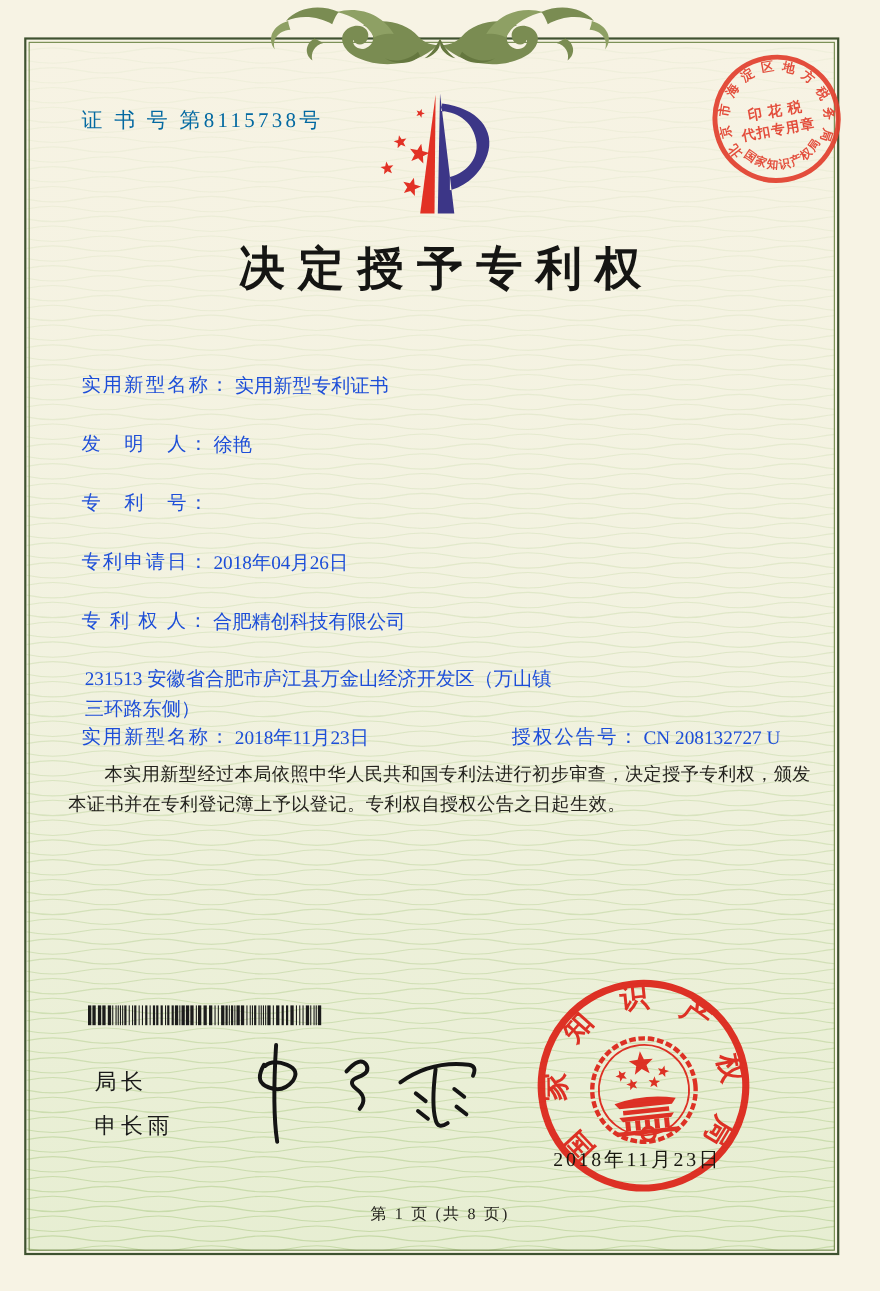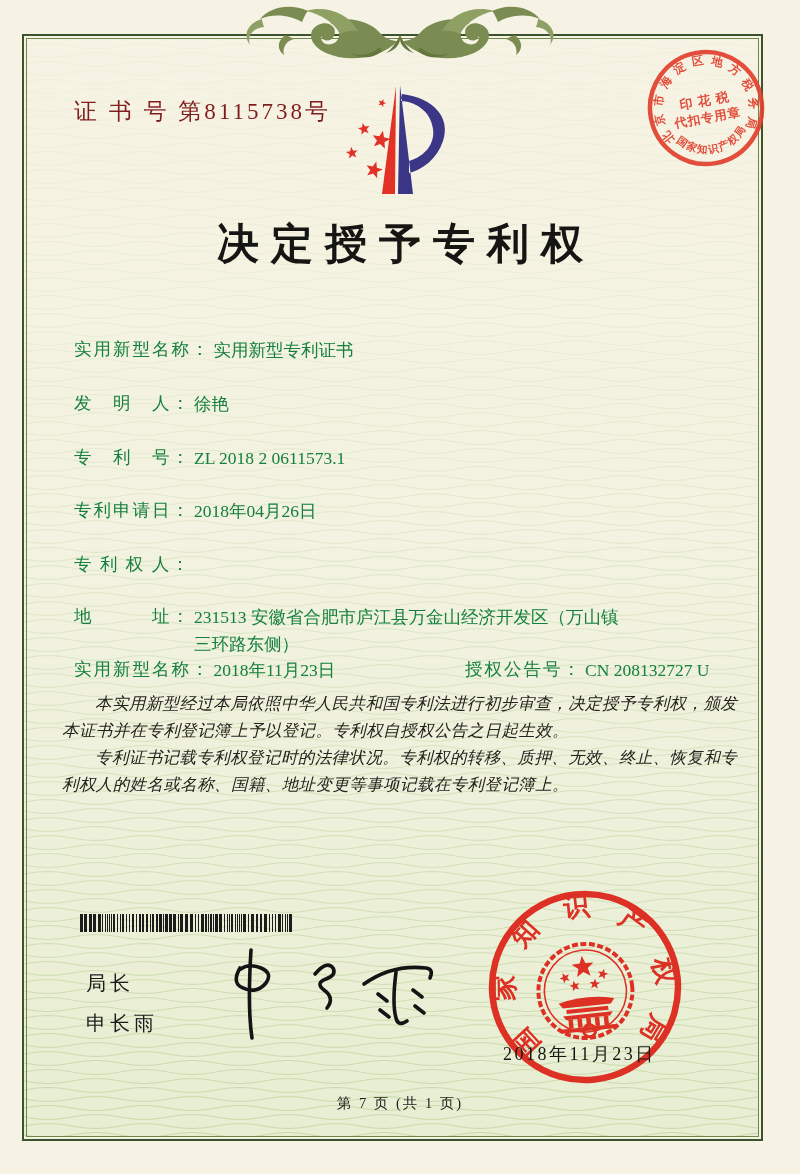--- a/index.html
+++ b/index.html
@@ -9,31 +9,31 @@
   
   #tint{left:24px;top:36px;width:735px;height:1101px;
         background:linear-gradient(180deg,rgba(247,243,228,0) 0%,rgba(236,241,219,.45) 50%,rgba(228,237,207,.85) 100%);}
   #waves{left:24px;top:36px;width:735px;height:1101px;}
   
   #frame{left:22px;top:34px;width:737px;height:1103px;border:2px solid #3f5230;}
   #frame .inner{position:absolute;inset:2px;border:1px solid #6e8748;}
   
   #flourish{left:50%;margin-left:-170px;top:1px;}
   
-  #certno{left:74px;top:96px;font-size:23px;letter-spacing:3px;color:#7f1d1d;}
+  #certno{left:74px;top:96px;font-size:19px;letter-spacing:3px;color:#0369a1;}
   
   #title{left:0;top:216px;width:100%;text-align:center;font-size:42px;font-weight:bold;
          letter-spacing:12px;text-indent:12px;color:#151513;}
   
-  .row{position:absolute;left:74px;width:670px;font-size:17.5px;color:#15803d;display:flex;}
+  .row{position:absolute;left:74px;width:670px;font-size:17.5px;color:#1d4ed8;display:flex;}
   .lbl{letter-spacing:2px;white-space:pre;}
   .val{margin-left:3px;white-space:pre-line;max-width:480px;line-height:27px;}
   
   #paras{left:62px;top:690px;width:682px;font-size:16.5px;line-height:27px;color:#23221d;}
-  #paras p{margin:0;text-indent:2em;letter-spacing:0.4px;font-style:italic;}
+  #paras p{margin:0;text-indent:2em;letter-spacing:0.4px;}
   
   #barcode{left:80px;top:914px;width:220px;height:18px;display:flex;align-items:stretch;}
   #barcode span{display:inline-block;background:#1c1c1c;height:100%;}
   
   .signoff{left:86px;font-size:20px;letter-spacing:4px;color:#1b1b1b;
            font-family:"Liberation Sans","DejaVu Sans",sans-serif;}
   #sig{left:218px;top:942px;}
   
   #taxseal{left:644px;top:46px;transform:rotate(-10deg);}
   #mainseal{left:486px;top:888px;transform:rotate(-6deg);}
@@ -241,44 +241,42 @@
 <div class="row" style="top:337px">
   <span class="lbl">实用新型名称：</span>
     <span class="val">实用新型专利证书</span>
 </div>
 <div class="row" style="top:391px">
   <span class="lbl">发　明　人：</span>
     <span class="val">徐艳</span>
 </div>
 <div class="row" style="top:445px">
   <span class="lbl">专　利　号：</span>
-    <span class="val">ZL 2018 2 0611573.1</span>
 </div>
 <div class="row" style="top:498px">
   <span class="lbl">专利申请日：</span>
     <span class="val">2018年04月26日</span>
 </div>
 <div class="row" style="top:552px">
   <span class="lbl">专 利 权 人：</span>
+    <span class="val">合肥精创科技有限公司</span>
 </div>
 <div class="row" style="top:604px">
-  <span class="lbl">地　　　址：</span>
     <span class="val">231513 安徽省合肥市庐江县万金山经济开发区（万山镇
 三环路东侧）</span>
 </div>
 <div class="row" style="top:657px">
   <span class="lbl">实用新型名称：</span>
     <span class="val">2018年11月23日</span>
   <span class="lbl abs" style="left:391px">授权公告号：</span>
   <span class="val abs" style="left:508px">CN 208132727 U</span>
 </div>
 
 <div id="paras" class="abs">
   <p>本实用新型经过本局依照中华人民共和国专利法进行初步审查，决定授予专利权，颁发本证书并在专利登记簿上予以登记。专利权自授权公告之日起生效。</p>
-  <p>专利证书记载专利权登记时的法律状况。专利权的转移、质押、无效、终止、恢复和专利权人的姓名或名称、国籍、地址变更等事项记载在专利登记簿上。</p>
 </div>
 
 <div id="barcode" class="abs">
     <span style="width: 3px; margin-right: 1px;"></span>
     <span style="width: 3px; margin-right: 2px;"></span>
     <span style="width: 3px; margin-right: 1px;"></span>
     <span style="width: 3px; margin-right: 2px;"></span>
     <span style="width: 3px; margin-right: 1px;"></span>
     <span style="width: 1px; margin-right: 2px;"></span>
     <span style="width: 1px; margin-right: 1px;"></span>
@@ -382,13 +380,13 @@
         <path d="M-20,27 h4.5 v9 h-4.5 Z M-11,27 h4.5 v9 h-4.5 Z M-2.2,27 h4.5 v9 h-4.5 Z M6.5,27 h4.5 v9 h-4.5 Z M15.5,27 h4.5 v9 h-4.5 Z"></path>
         <path d="M-28,36 H28 V40 H-28 Z"></path>
       </g>
       <circle cy="40" r="6" fill="none" stroke-width="3"></circle>
     </g>
   </g>
 </svg>
 
 <div id="sealdate" class="abs">2018年11月23日</div>
 
-<div id="footer" class="abs">第 7 页 (共 1 页)</div>
+<div id="footer" class="abs">第 1 页 (共 8 页)</div>
 
 </body></html>

